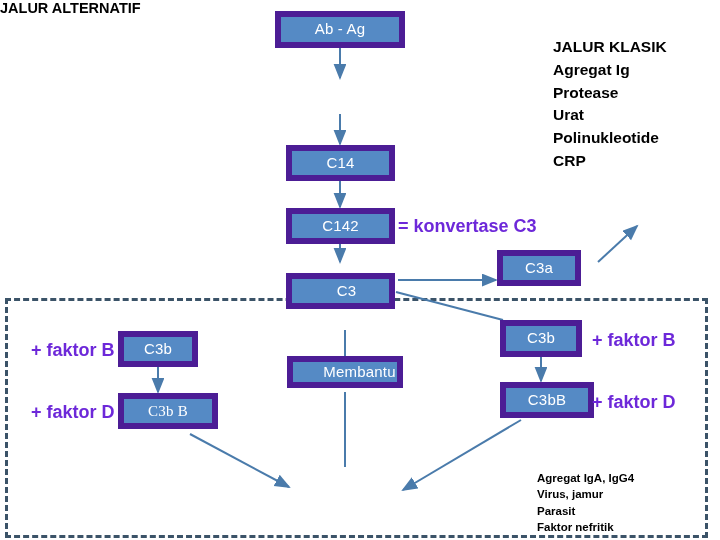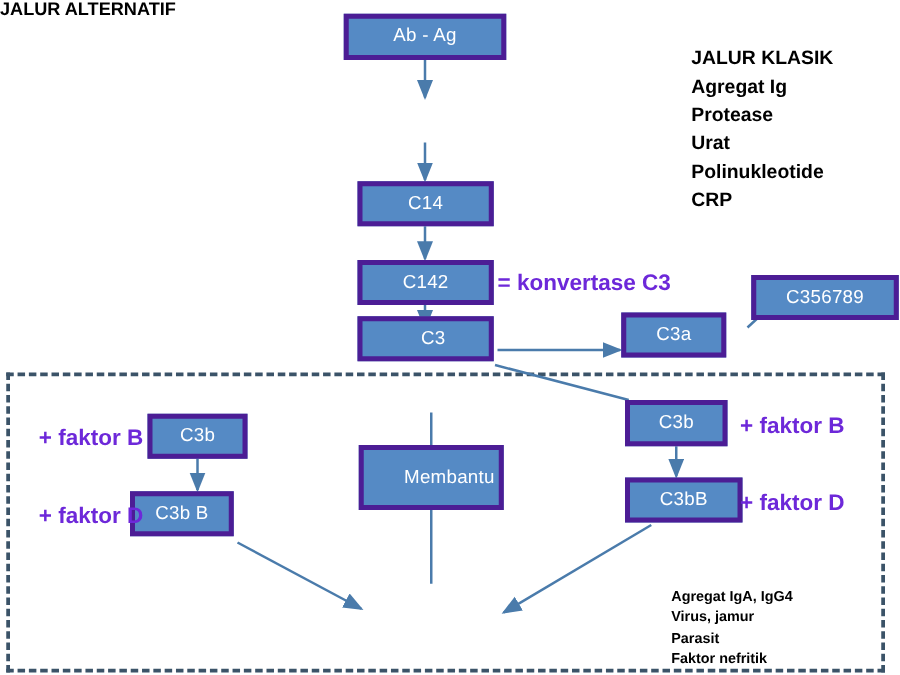--- a/index.html
+++ b/index.html
@@ -14,21 +14,21 @@
     position: relative;
     width: 720px;
     height: 540px;
     background: #ffffff;
     overflow: hidden;
   }
   .node {
     position: absolute;
     box-sizing: border-box;
     background: #558ac5;
-    border: 4px solid #4c1d95;
+    border: 6px solid #4c1d95;
     color: #ffffff;
     font-size: 15px;
     font-weight: 500;
     display: flex;
     align-items: center;
     justify-content: center;
     letter-spacing: 0.2px;
     text-align: center;
     line-height: 1.1;
   }
@@ -123,31 +123,30 @@
     <line x1="345" y1="392" x2="345" y2="467" stroke="#4a7bab" stroke-width="2"></line>
   </svg>
 
   <div class="node" style="left:275px; top:11px; width:130px; height:37px;">Ab - Ag</div>
 
 
   <div class="node" style="left:286px; top:145px; width:109px; height:36px;">C14</div>
 
   <div class="node" style="left:286px; top:208px; width:109px; height:36px;">C142</div>
 
-  <div class="node" style="left:286px; top:253px; width:109px; height:36px;padding-left:12px;">C3</div>
+  <div class="node" style="left:286px; top:273px; width:109px; height:36px;padding-left:12px;">C3</div>
 
   <div class="node" style="left:497px; top:250px; width:84px; height:36px;">C3a</div>
 
-  <div class="node" style="left:601px; top:220px; width:118px; height:36px;">C356789</div>
 
   <div class="node" style="left:118px; top:331px; width:80px; height:36px;">C3b</div>
 
-  <div class="node" style="left:104px; top:393px; width:83px; height:36px;">C3b B</div>
+  <div class="node" style="left:118px; top:393px; width:100px; height:36px;font-family:Liberation Serif, serif;">C3b B</div>
 
-  <div class="node" style="left:287px; top:356px; width:116px; height:52px;padding-left:29px;">Membantu</div>
+  <div class="node" style="left:287px; top:356px; width:116px; height:32px;padding-left:29px;">Membantu</div>
 
   <div class="node" style="left:500px; top:320px; width:82px; height:37px;">C3b</div>
 
   <div class="node" style="left:500px; top:382px; width:94px; height:36px;">C3bB</div>
 
 
   <div class="lbl-plain" style="left:398px; top:216px;">= konvertase C3</div>
 
   <div class="lbl-plain" style="left:31px; top:340px;">+ faktor B</div>
 

